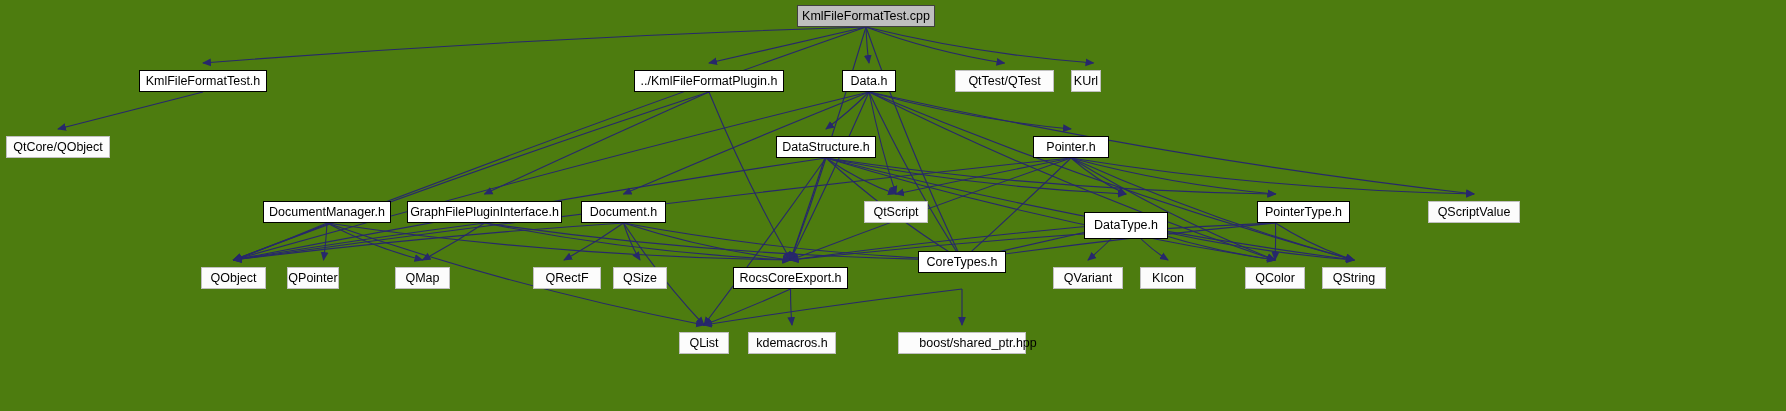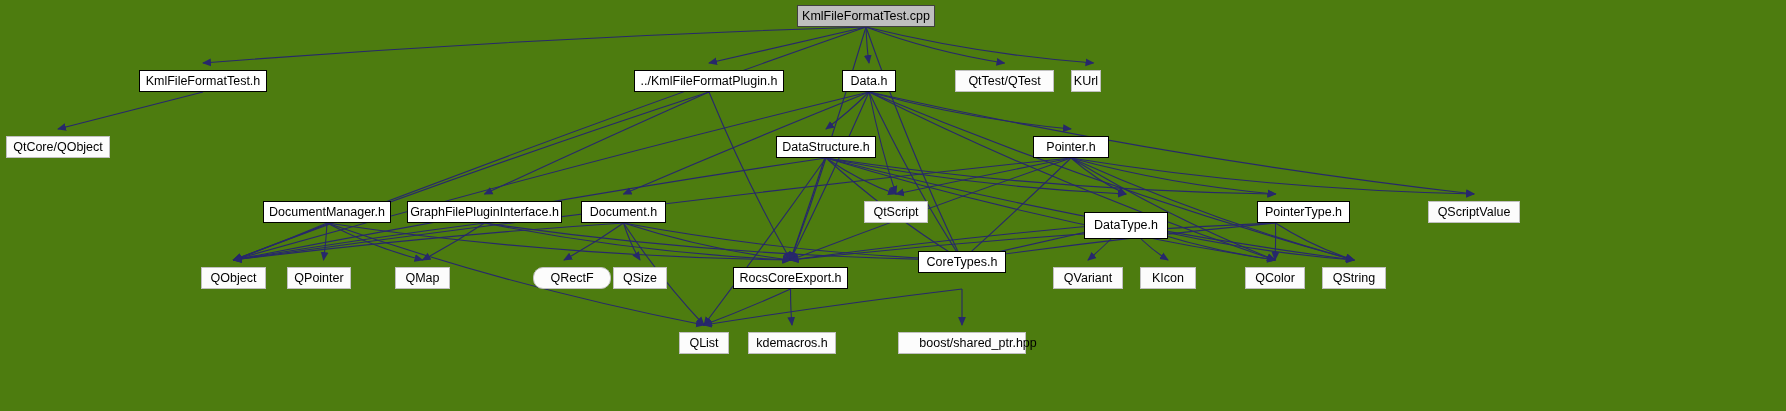--- a/index.html
+++ b/index.html
@@ -140,27 +140,27 @@
       </div>
       <div class="node thick" style="left: 1229px; top: 201px; width: 93px; height: 22px; margin-left: 28px;">
         <span>PointerType.h</span>
       </div>
       <div class="node ext" style="left: 1428px; top: 201px; width: 92px; height: 22px;">
         <span>QScriptValue</span>
       </div>
       <div class="node ext" style="left: 201px; top: 267px; width: 65px; height: 22px; text-align: right;">
         <span>QObject</span>
       </div>
-      <div class="node ext" style="left: 287px; top: 267px; width: 64px; height: 22px;">
+      <div class="node ext" style="left: 287px; top: 267px; width: 52px; height: 22px;">
         <span>QPointer</span>
       </div>
       <div class="node ext" style="left: 395px; top: 267px; width: 55px; height: 22px;">
         <span>QMap</span>
       </div>
-      <div class="node ext" style="left: 533px; top: 267px; width: 78px; height: 22px; border-radius: 10px;">
+      <div class="node ext" style="left: 533px; top: 267px; width: 68px; height: 22px;">
         <span>QRectF</span>
       </div>
       <div class="node ext" style="left: 613px; top: 267px; width: 54px; height: 22px;">
         <span>QSize</span>
       </div>
       <div class="node thick" style="left: 733px; top: 267px; width: 115px; height: 22px;">
         <span>RocsCoreExport.h</span>
       </div>
       <div class="node thick" style="left: 918px; top: 251px; width: 88px; height: 22px;">
         <span>CoreTypes.h</span>

